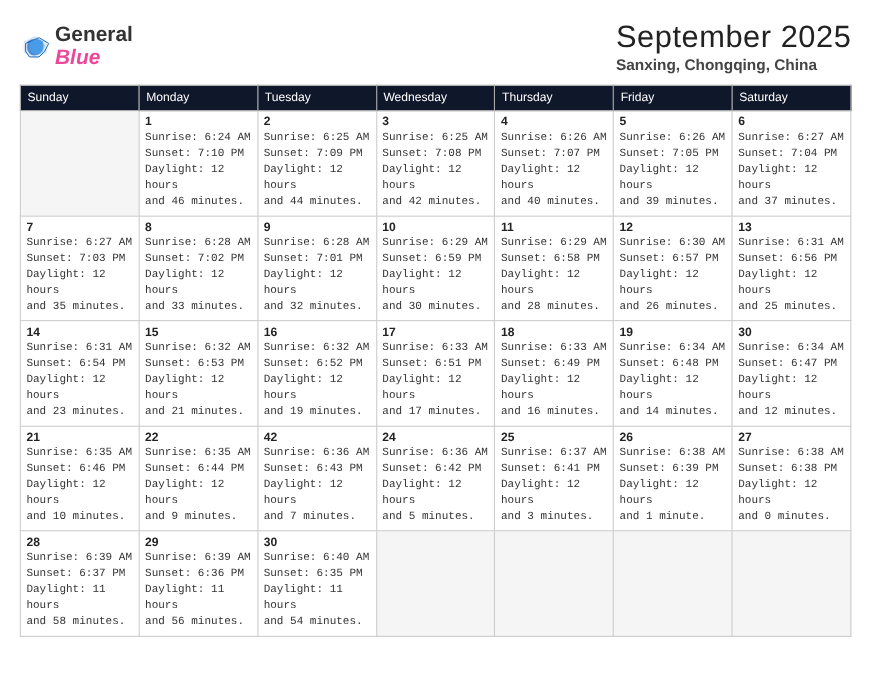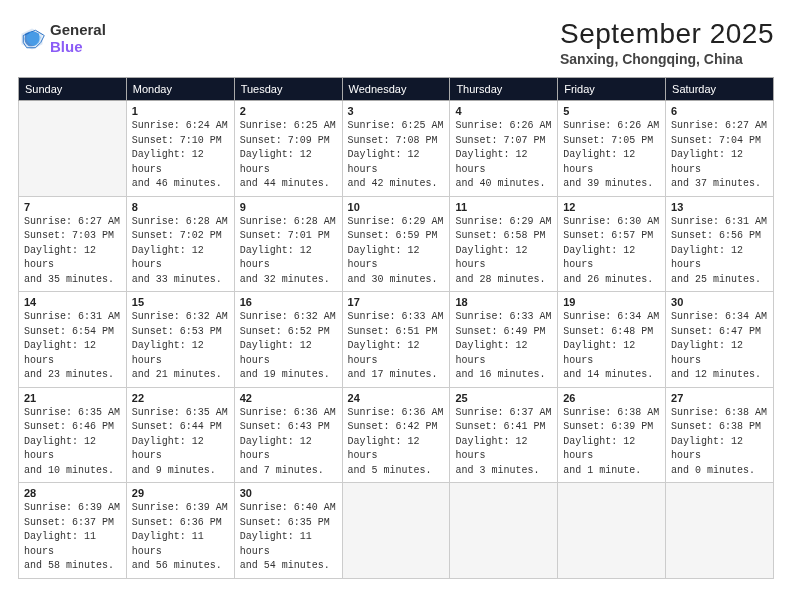--- a/index.html
+++ b/index.html
@@ -22,27 +22,27 @@
       margin-bottom: 10px;
     }
     .logo {
       display: flex;
       align-items: center;
       margin-top: 4px;
     }
     .logo-text {
       display: flex;
       flex-direction: column;
-      font-size: 15px;
+      font-size: 19px;
       font-weight: bold;
       line-height: 1.1;
       margin-left: 4px;
     }
     .logo-general { color: #333; }
-    .logo-blue { color: #8b5cf6; }
+    .logo-blue { color: #ec4899; font-style: italic; }
     .logo-icon {
       width: 28px;
       height: 28px;
     }
     .title-section {
     }
     .month-title {
       font-size: 28px;
       font-weight: normal;
       color: #222;

